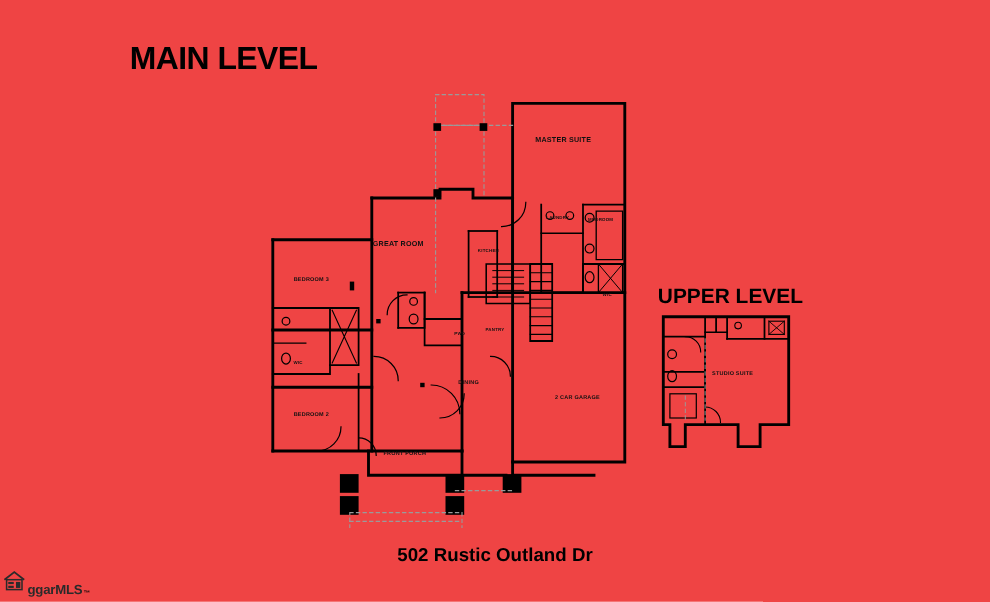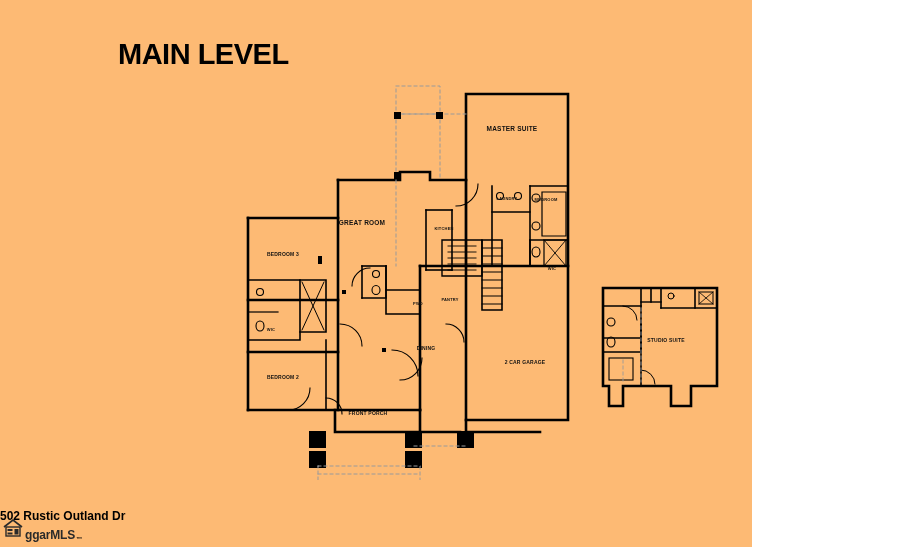--- a/index.html
+++ b/index.html
@@ -12,23 +12,23 @@
     height: 547px;
     position: relative;
     overflow: hidden;
     font-family: "Liberation Sans", sans-serif;
     color: #000000;
   }
 
   #stage {
     position: absolute;
     left: 0; top: 0;
-    width: 752px;
+    width: 900px;
     height: 547px;
-    background: #fdba74;
+    background: #ef4444;
   }
 
   
   .heading-main {
     position: absolute;
     left: 118px;
     top: 38px;
     font-size: 29px;
     font-weight: 800;
     letter-spacing: -0.5px;
@@ -41,24 +41,24 @@
     top: 259px;
     font-size: 19px;
     font-weight: 700;
     letter-spacing: 0px;
     font-family: "Liberation Sans", sans-serif;
     white-space: nowrap;
   }
   .address-caption {
     position: absolute;
     left: 0px;
-    top: 509px;
+    top: 495px;
     width: 900px;
-    text-align: left;
-    font-size: 12px;
+    text-align: center;
+    font-size: 17px;
     font-weight: 700;
     font-family: "Liberation Sans", sans-serif;
   }
 
   
   .watermark {
     position: absolute;
     left: 2px;
     top: 518px;
     display: flex;
@@ -99,20 +99,21 @@
   .sz-sm  { font-size: 5px; }
   .sz-xs  { font-size: 4px; }
 </style>
 </head>
 <body>
 
 <div id="stage">
 
   <div class="heading-main">MAIN LEVEL</div>
 
+  <div class="heading-upper">UPPER LEVEL</div>
 
   <div class="plan" style="left:230px; top:80px;">
     <svg width="370" height="400" viewBox="0 0 370 400" xmlns="http://www.w3.org/2000/svg">
       <g fill="none" stroke="#000" stroke-width="2.6" stroke-linecap="square">
 
         <path d="M236 14 L338 14 L338 186 L236 186 Z"></path>
 
         <path d="M108 100 L170 100 L170 92 L200 92 L200 100 L236 100"></path>
         <path d="M108 100 L108 330 L190 330"></path>
 

